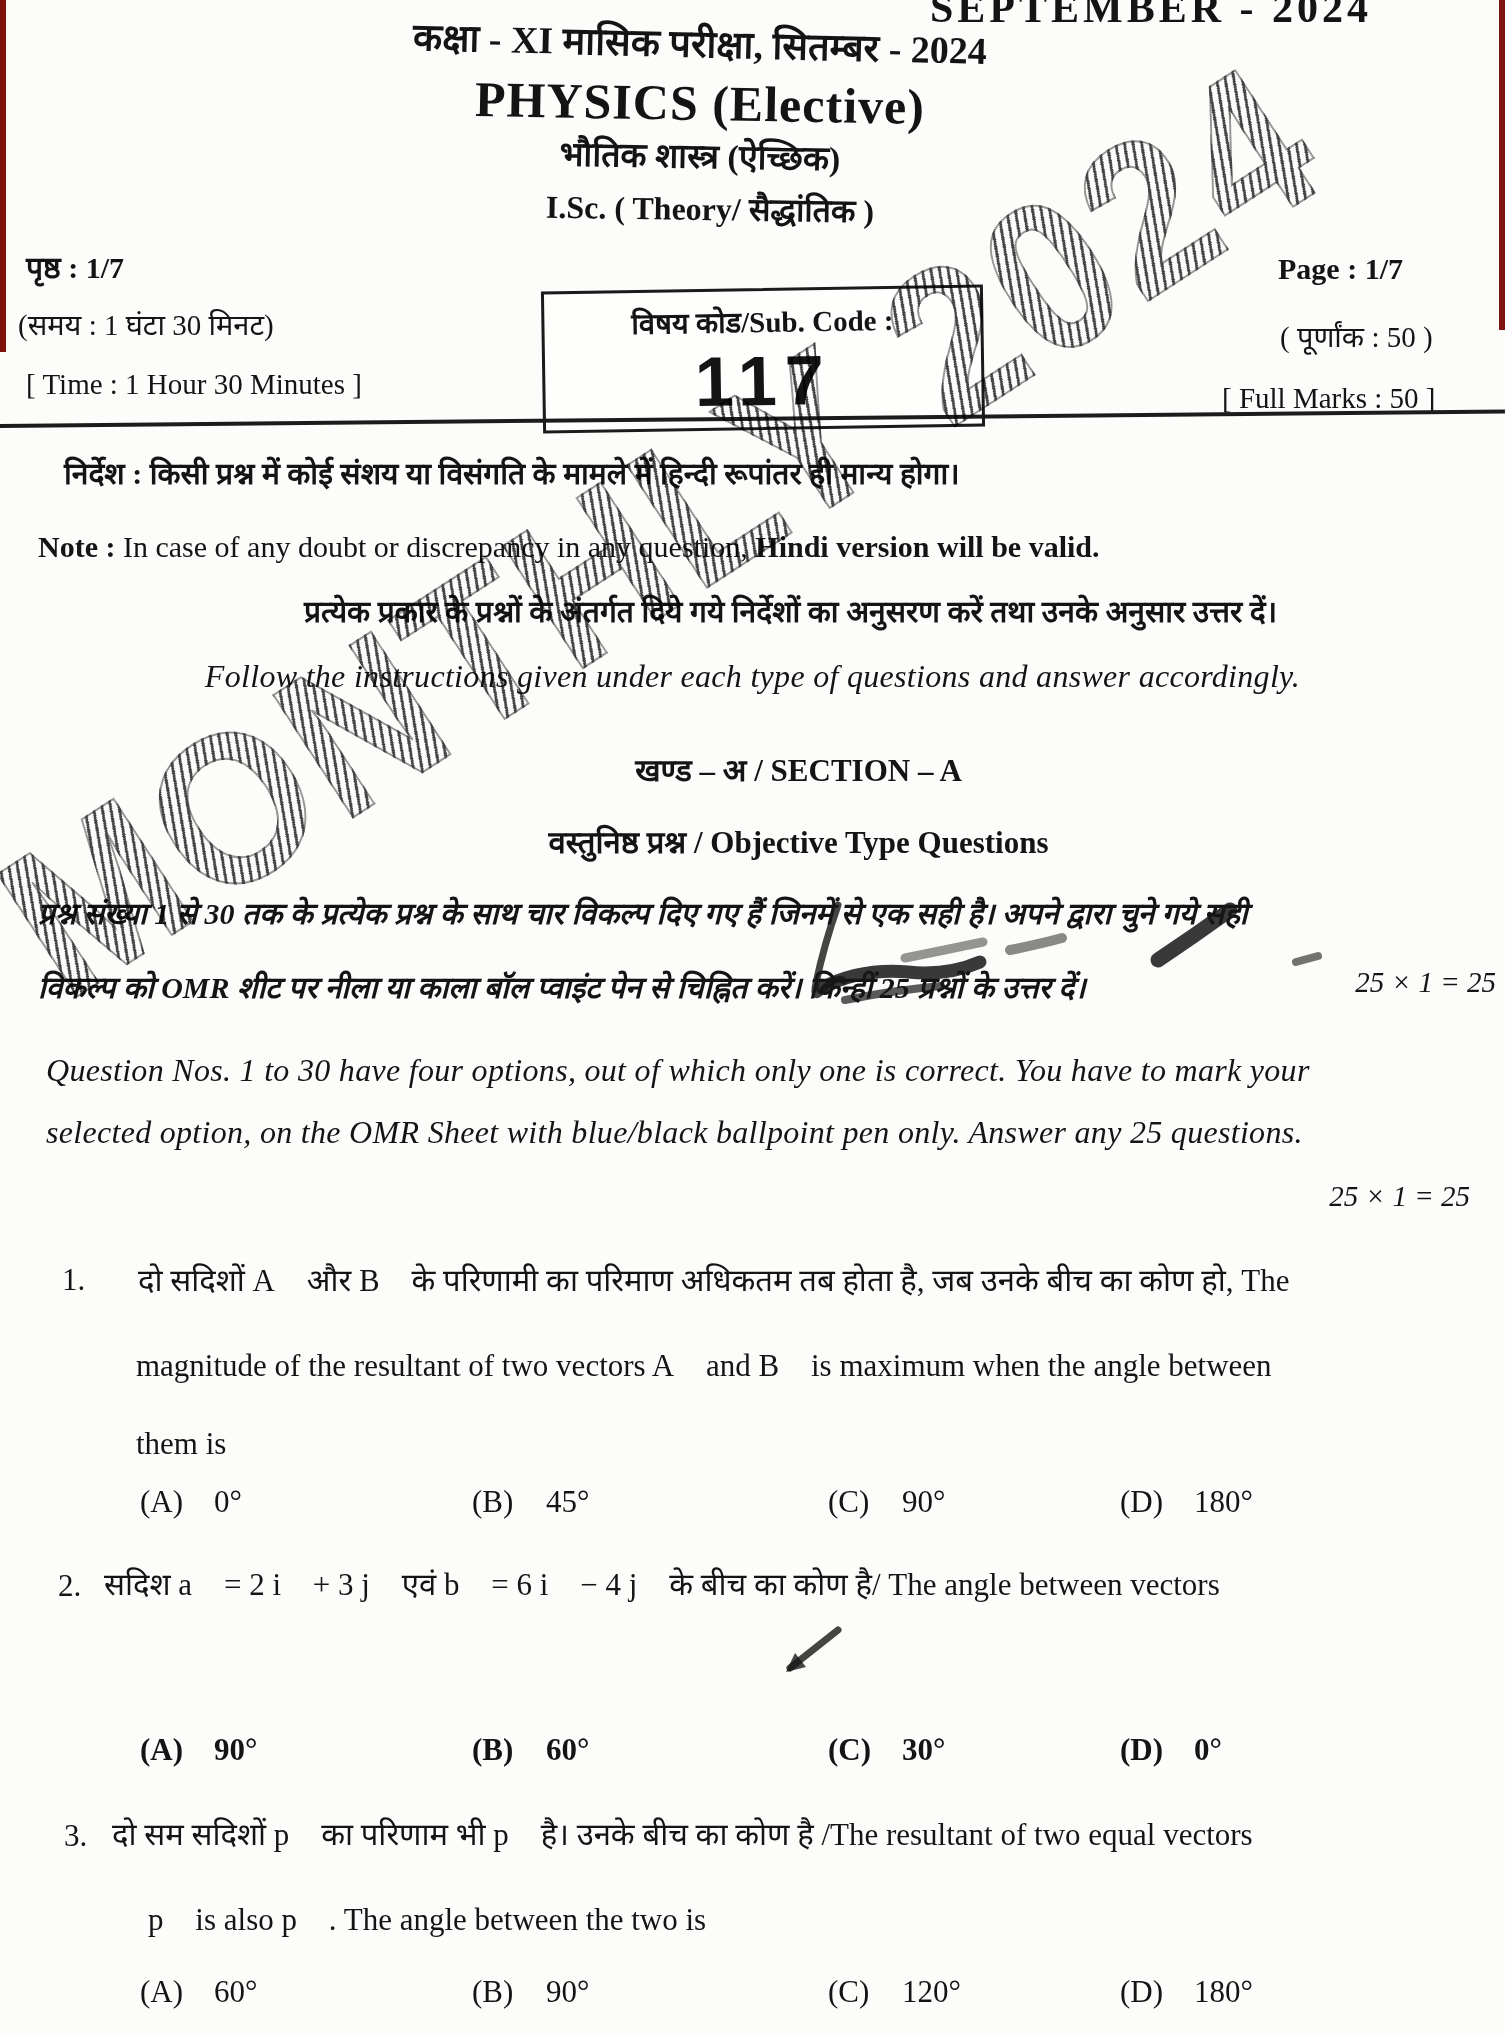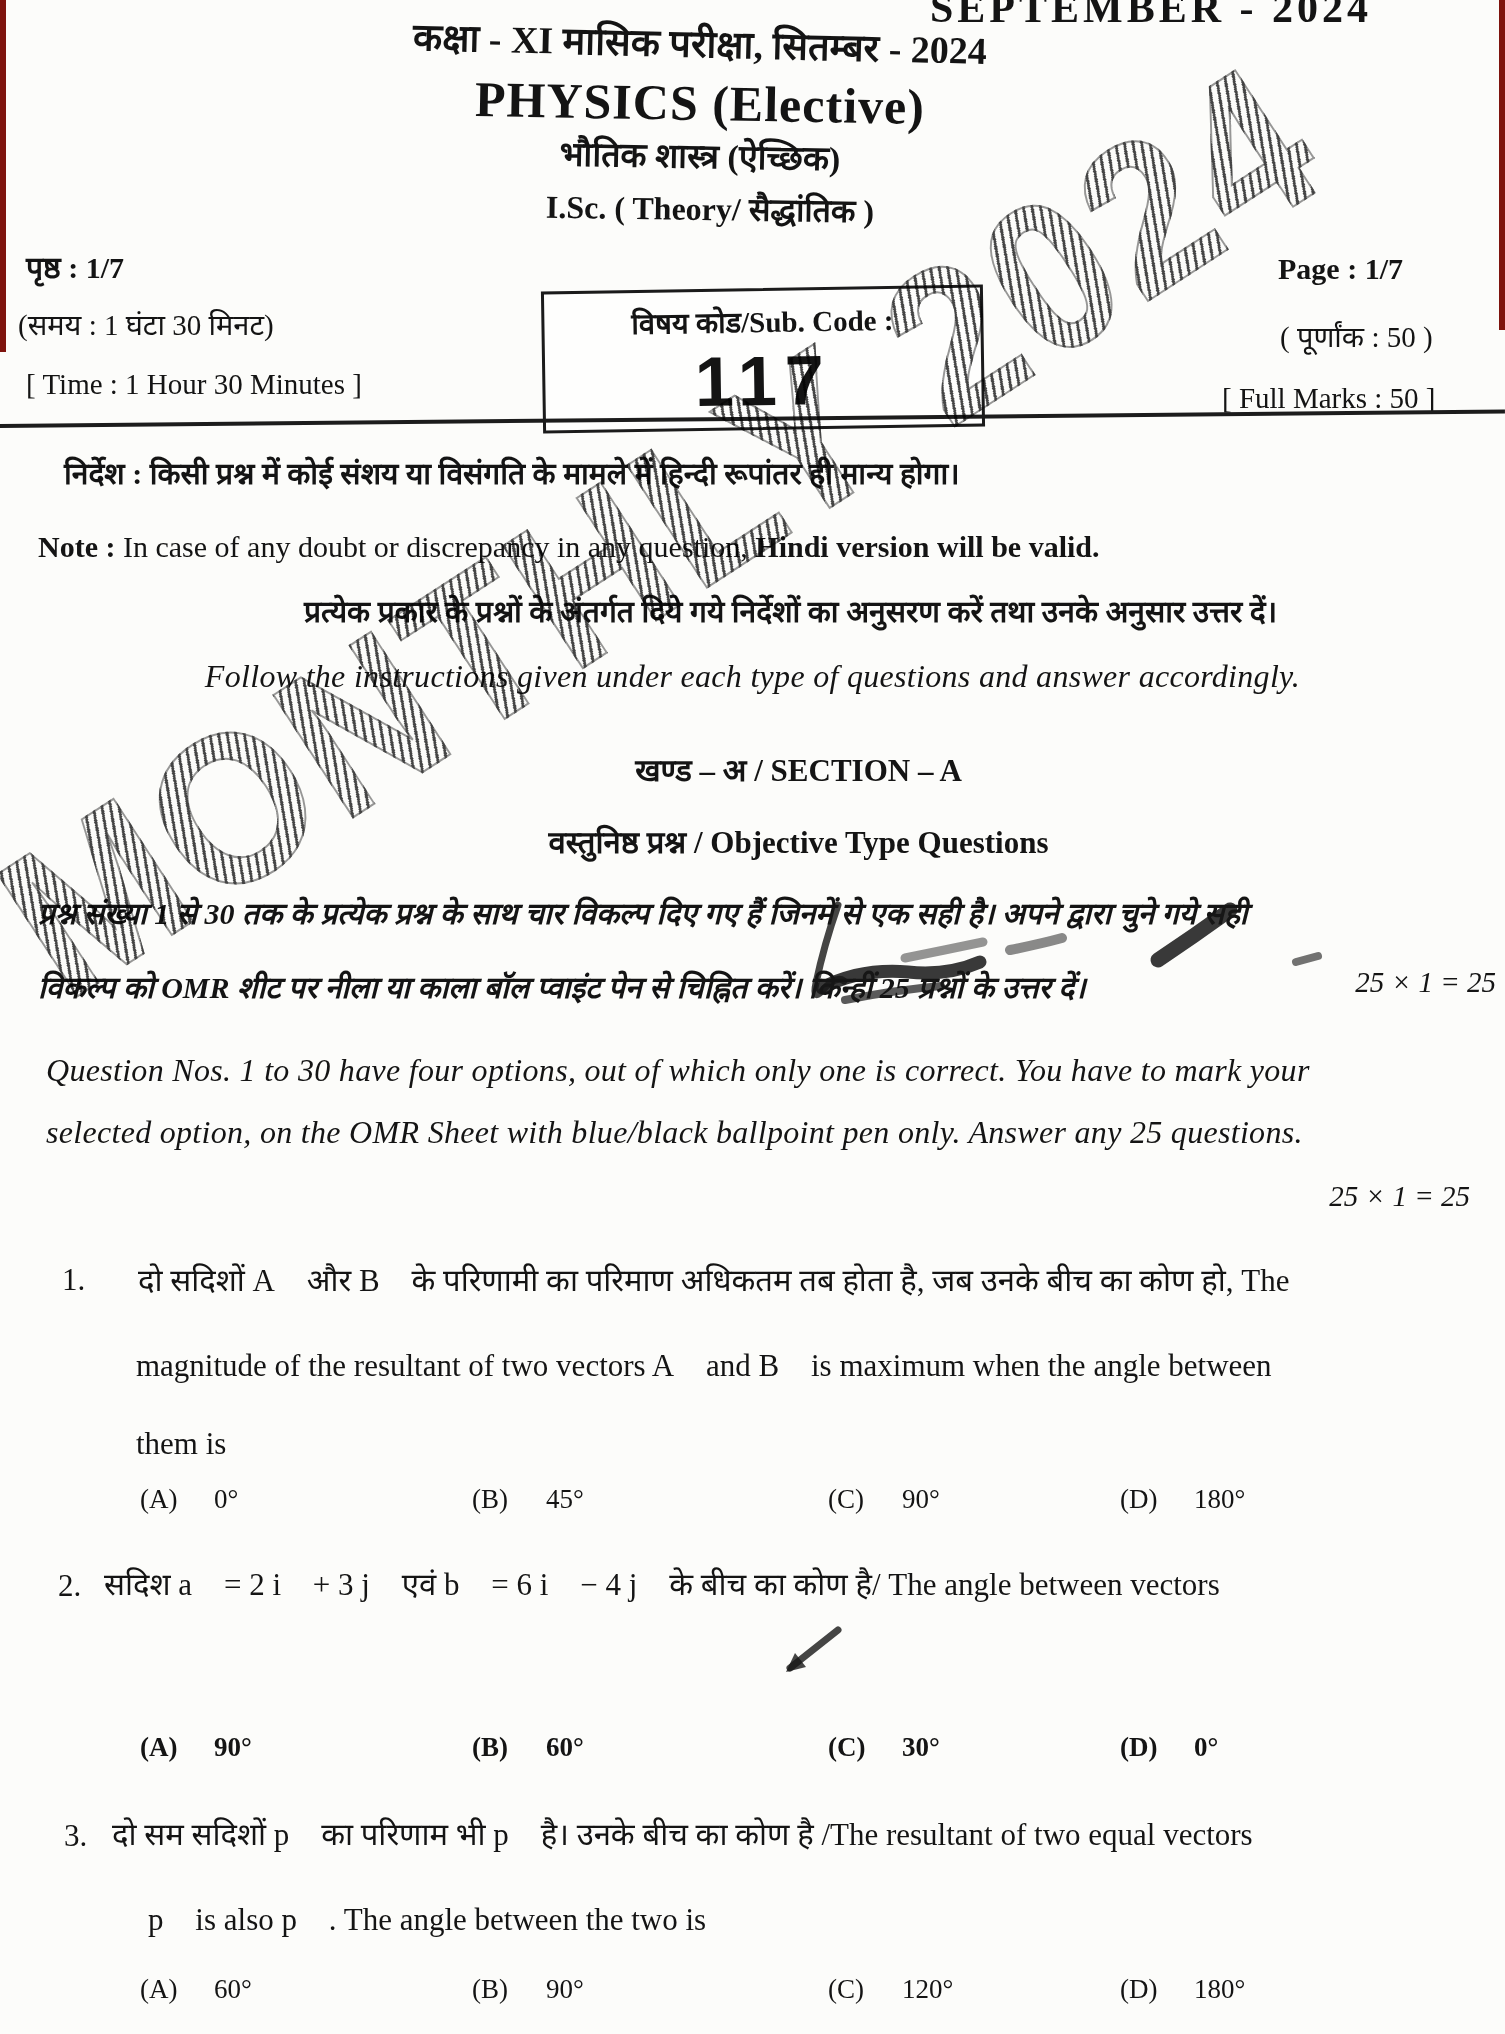--- a/index.html
+++ b/index.html
@@ -29,21 +29,21 @@
   }
   .rule{background:#1c1c1c;height:4px;transform:rotate(-0.55deg);transform-origin:left center;}
   .body-hi-b{font-size:30px;font-weight:bold;margin-left:38px;}
   .body-en{font-size:30px;}
   .sec{font-size:31px;font-weight:bold;padding-left:46px;}
   .instr-hi{font-size:30px;font-weight:bold;font-style:italic;}
   .instr-en{font-size:32px;font-style:italic;letter-spacing:.3px;}
   .marks{font-size:29px;font-weight:normal;font-style:italic;}
   .qnum{font-size:31px;}
   .qline{font-size:31px;}
-  .optrow{position:absolute;left:0;width:1379px;height:42px;font-size:27px;}
+  .optrow{position:absolute;left:0;width:1379px;height:42px;font-size:31px;}
   .opt{position:absolute;top:0;white-space:nowrap;}
   .optlabel{display:inline-block;min-width:74px;}
   .watermark{
     position:absolute;left:-40px;top:840px;z-index:4;pointer-events:none;
     transform:rotate(-33deg) scaleX(.93);transform-origin:0 0;
     font-family:"Liberation Sans","DejaVu Sans",sans-serif;
     font-size:212px;font-weight:800;letter-spacing:6px;white-space:nowrap;
     color:transparent;
     -webkit-text-stroke:2px rgba(35,35,35,.55);
     background:repeating-linear-gradient(115deg,rgba(25,25,25,.95) 0 3px,rgba(255,255,255,0) 3px 9px);

